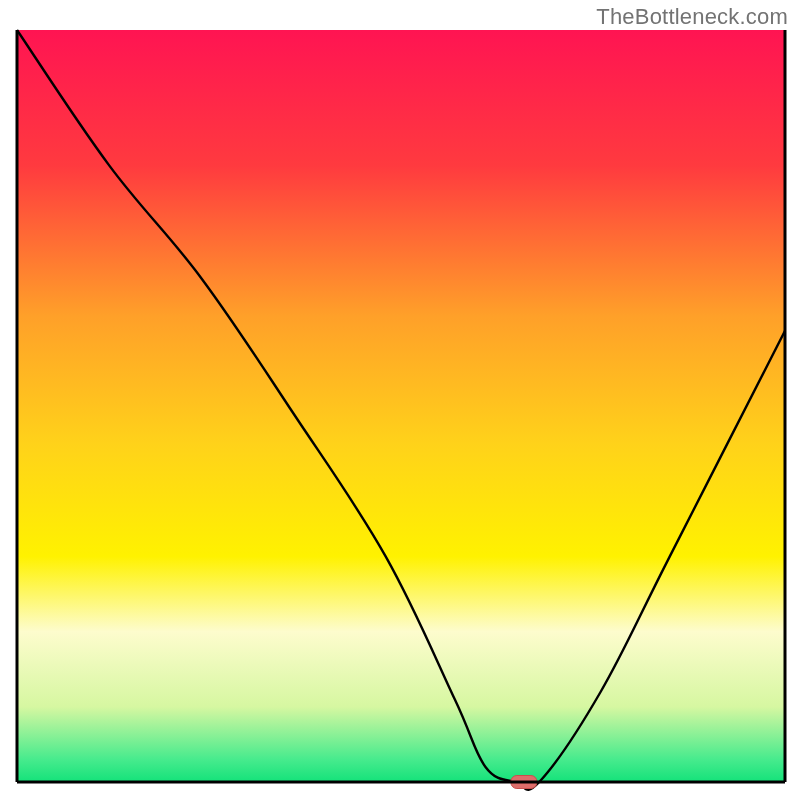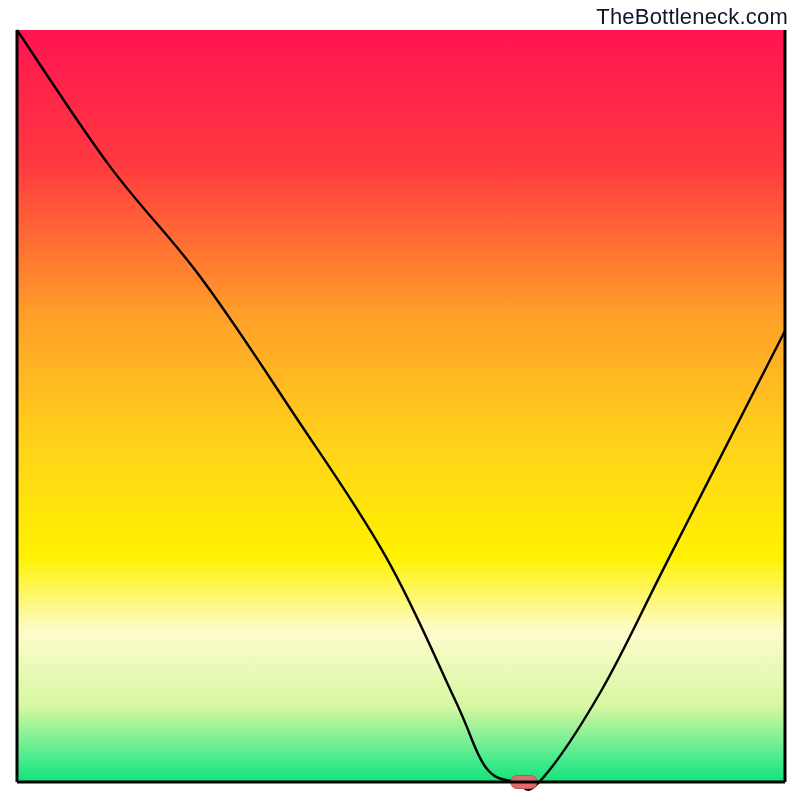--- a/index.html
+++ b/index.html
@@ -12,21 +12,21 @@
   }
   .container {
     position: relative;
     width: 800px;
     height: 800px;
   }
   .watermark {
     position: absolute;
     top: 4px;
     right: 12px;
-    color: #0f172a;
+    color: #737373;
     font-size: 22px;
     font-weight: 500;
     letter-spacing: 0.2px;
     font-family: Arial, Helvetica, sans-serif;
   }
   svg {
     display: block;
   }
 </style>
 </head>

